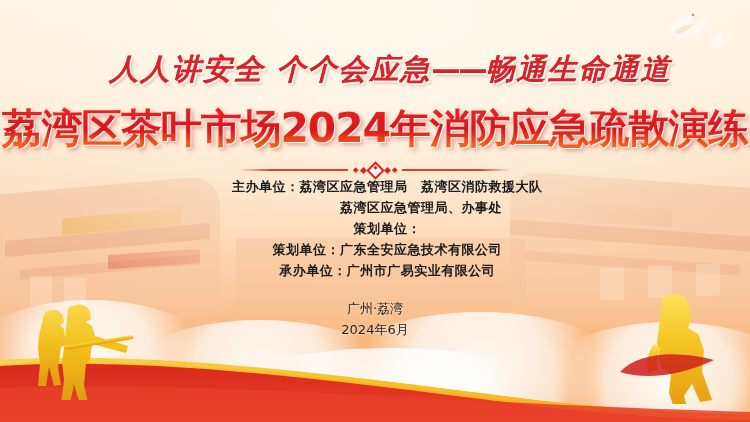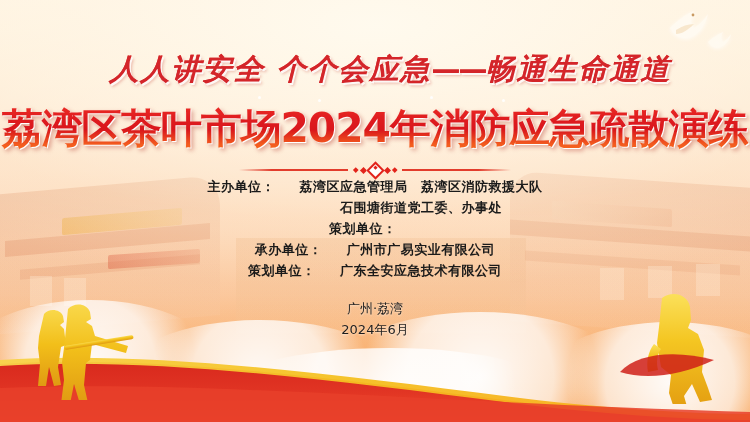--- a/index.html
+++ b/index.html
@@ -83,21 +83,21 @@
   .divider .ln.r{background:linear-gradient(270deg,rgba(226,60,44,0),#e23c2c 30%,#e23c2c 100%);}
   .orn{display:flex;align-items:center;gap:3px;}
   .dia{width:5px;height:5px;background:#e2231a;transform:rotate(45deg);}
   .dia.big{width:9px;height:9px;border:2px solid #e2231a;background:#fff;}
   .dia.big i{display:block;width:3px;height:3px;background:#e2231a;margin:1px;}
   .dia.sm{width:3.5px;height:3.5px;}
 
   .orgblock{position:absolute;top:176px;left:0;right:0;text-align:center;
     font-family:"DejaVu Sans","Liberation Sans",sans-serif;}
   .orow{display:flex;justify-content:center;align-items:baseline;line-height:21px;}
-  .olabel{font-weight:700;font-size:13px;color:#1a1a1a;width:92px;text-align:left;letter-spacing:.5px;}
+  .olabel{font-weight:700;font-size:13px;color:#1a1a1a;width:92px;text-align:right;letter-spacing:.5px;}
   .oval{font-weight:700;font-size:13px;color:#1a1a1a;text-align:left;letter-spacing:.5px;}
 
   .footer{position:absolute;top:298px;left:0;right:0;text-align:center;
     font-family:"DejaVu Sans","Liberation Sans",sans-serif;
     color:#1e1e1e;font-size:13px;font-weight:400;line-height:21px;
     text-shadow:0 1px 2px rgba(255,255,255,.55);}
 
   .sparkle{position:absolute;width:3px;height:3px;border-radius:50%;background:rgba(255,255,255,.9);}
 </style>
 </head>
@@ -231,32 +231,32 @@
     <div class="ln r"></div>
   </div>
 
   <div class="orgblock">
     <div class="orow">
       <span class="olabel">主办单位：</span>
       <span class="oval">荔湾区应急管理局　荔湾区消防救援大队</span>
     </div>
     <div class="orow">
       <span class="olabel"></span>
-      <span class="oval">石围塘街道党工委、办事处</span>
+      <span class="oval">荔湾区应急管理局、办事处</span>
     </div>
     <div class="orow">
       <span class="olabel">策划单位：</span>
+    </div>
+    <div class="orow">
+      <span class="olabel">策划单位：</span>
+      <span class="oval">广东全安应急技术有限公司</span>
     </div>
     <div class="orow">
       <span class="olabel">承办单位：</span>
       <span class="oval">广州市广易实业有限公司</span>
-    </div>
-    <div class="orow">
-      <span class="olabel">策划单位：</span>
-      <span class="oval">广东全安应急技术有限公司</span>
     </div>
   </div>
 
   <div class="footer">
     <div>广州·荔湾</div>
     <div>2024年6月</div>
   </div>
 
 </div>
 

